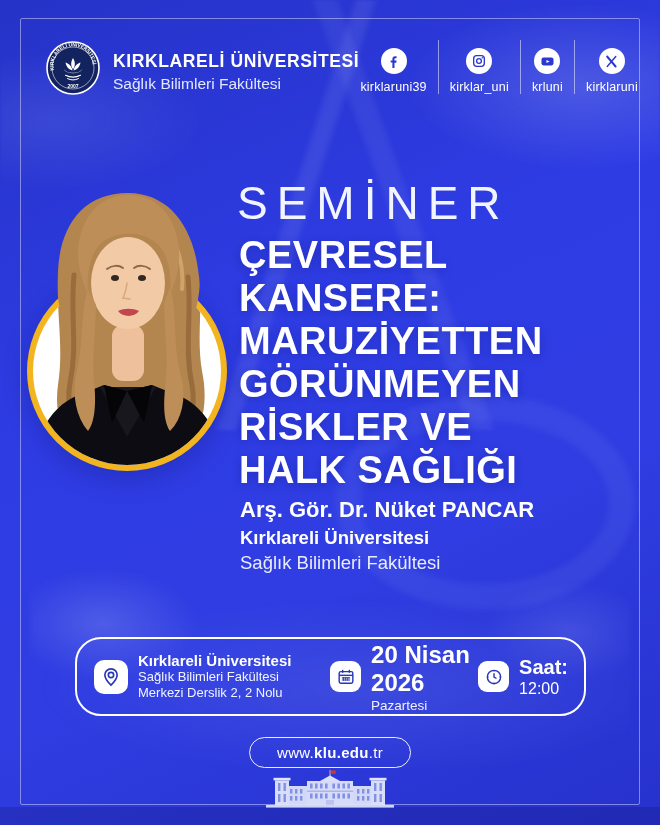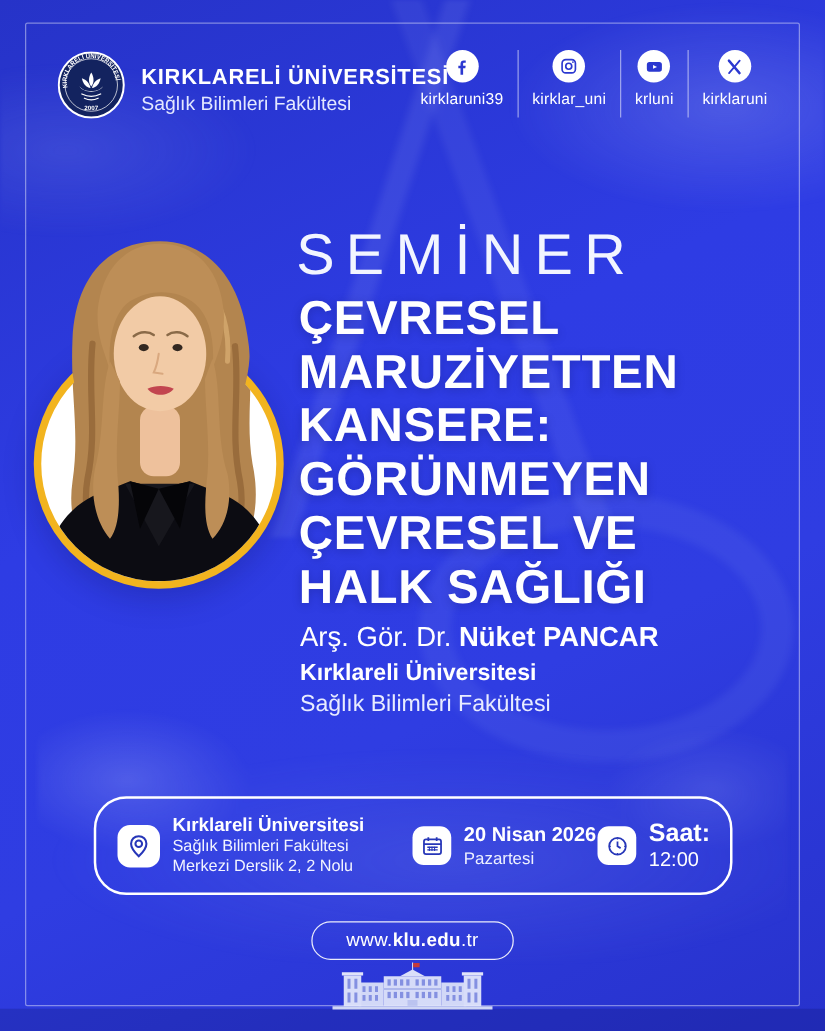--- a/index.html
+++ b/index.html
@@ -25,58 +25,58 @@
   .bottom-strip { position:absolute; left:0; bottom:0; width:660px; height:18px; background:rgba(8,14,95,.22); }
   .frame { position:absolute; left:20px; top:18px; width:620px; height:787px;
     border:1px solid rgba(255,255,255,.42); border-radius:2px; }
 
   
   .logo { position:absolute; left:46px; top:41px; width:54px; height:54px; }
   .header-text { position:absolute; left:113px; top:51px; }
   .header-uni { font-size:17.5px; font-weight:bold; letter-spacing:.6px; }
   .header-fac { font-size:15.5px; font-weight:normal; color:#e3e8ff; margin-top:3px; }
 
-  .socials { position:absolute; right:35px; top:40px; display:flex; align-items:flex-start; }
+  .socials { position:absolute; right:11px; top:40px; display:flex; align-items:flex-end; }
   .social-item { display:flex; flex-direction:column; align-items:center; padding:0 11px; cursor:pointer; }
   .social-circle { width:26px; height:26px; border-radius:50%; background:#fff;
     display:flex; align-items:center; justify-content:center; }
   .social-handle { margin-top:6px; font-size:12.5px; font-weight:500; letter-spacing:.2px; }
   .social-divider { width:1px; height:54px; background:rgba(255,255,255,.5); }
 
   
   .portrait-circle { position:absolute; left:27px; top:271px; width:200px; height:200px;
     border-radius:50%; background:#fff; border:6px solid #F2B41F;
     box-shadow:0 8px 24px rgba(10,15,90,.25); }
   .portrait-svg { position:absolute; left:12px; top:185px; width:230px; height:300px; }
 
   
   .kicker { position:absolute; left:237px; top:176px; font-size:46px; font-weight:100;
     letter-spacing:9px; color:#f2f5ff;text-align:center; }
   .title { position:absolute; left:239px; top:234px; font-size:38px; font-weight:800;
     line-height:43px; letter-spacing:.5px; color:#fff; text-shadow:0 2px 8px rgba(10,15,80,.25); }
   .speaker { position:absolute; left:240px; top:497px; }
   .speaker-line1 { font-size:22px; }
-  .speaker-prefix { font-weight:400; }
+  .speaker-prefix { font-weight:700; }
   .speaker-name { font-weight:800; }
   .speaker-aff1 { font-size:18.5px; font-weight:bold; margin-top:4px; }
   .speaker-aff2 { font-size:18.5px; font-weight:normal; color:#e8ecff; margin-top:3px; }
 
   
   .info-bar { position:absolute; left:75px; top:637px; width:511px; height:79px;
     border:2.5px solid #fff; border-radius:26px; display:flex; align-items:center;
     padding:0 16px 0 17px; }
   .info-group { display:flex; align-items:center; }
   .info-icon { background:#fff; border-radius:10px; display:flex; align-items:center;
     justify-content:center; flex:none; }
   .icon-lg { width:34px; height:34px; }
   .icon-md { width:31px; height:31px; border-radius:9px; }
   .info-text { margin-left:10px; }
   .loc-title { font-size:15px; font-weight:bold; }
   .loc-line { font-size:13px; font-weight:normal; line-height:16px; color:#f2f4ff; }
-  .date-main { font-size:16px; font-weight:bold; }
+  .date-main { font-size:24px; font-weight:bold; }
   .date-sub { font-size:13.5px; color:#eef1ff; margin-top:1px; }
   .time-label { font-size:20px; font-weight:bold; }
   .time-value { font-size:16px; margin-top:1px; }
   .g-loc { width:252px; }
   .g-date { width:158px; }
 
   
   .website { position:absolute; left:50%; top:737px; transform:translateX(-50%);
     border:1.5px solid rgba(255,255,255,.9); border-radius:16px; padding:6px 27px;
     font-size:15px; letter-spacing:.3px; display:flex; cursor:pointer; }
@@ -186,24 +186,24 @@
       <path d="M106 126 C112 123 121 123 127 126 C122 132.5 111 132.5 106 126 Z" fill="#c2454f"></path>
       <path d="M116 10 C86 10 68 34 66 66 C66 88 72 96 76 112 C74 84 80 64 92 56 C108 46 130 46 144 58 C156 68 160 88 158 110 C164 94 168 84 167 64 C164 32 146 10 116 10 Z" fill="#bd8e57"></path>
       <path d="M76 104 C68 128 72 160 64 190 C60 210 64 232 76 246 C84 236 84 214 82 196 C80 170 84 140 84 120 Z" fill="#bd8e57"></path>
       <path d="M158 102 C166 128 160 162 170 194 C174 214 170 234 158 246 C150 234 152 212 154 194 C156 168 152 140 152 118 Z" fill="#bd8e57"></path>
     </g>
   </svg>
 
   <div class="kicker">SEMİNER</div>
   <div class="title">
     <div>ÇEVRESEL</div>
+    <div>KANSERE:</div>
     <div>MARUZİYETTEN</div>
-    <div>KANSERE:</div>
     <div>GÖRÜNMEYEN</div>
-    <div>ÇEVRESEL VE</div>
+    <div>RİSKLER VE</div>
     <div>HALK SAĞLIĞI</div>
   </div>
 
   <div class="speaker">
     <div class="speaker-line1">
       <span class="speaker-prefix">Arş. Gör. Dr. </span><span class="speaker-name">Nüket PANCAR</span>
     </div>
     <div class="speaker-aff1">Kırklareli Üniversitesi</div>
     <div class="speaker-aff2">Sağlık Bilimleri Fakültesi</div>
   </div>

